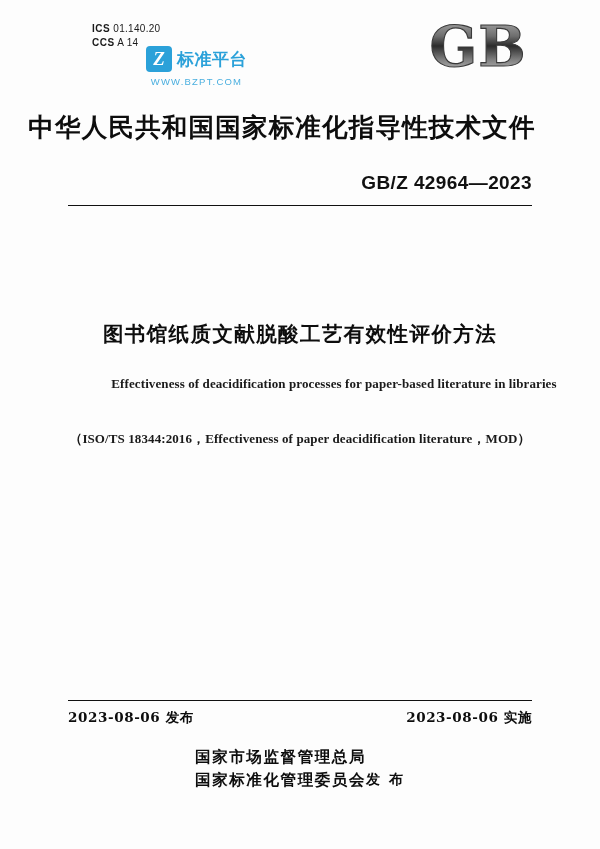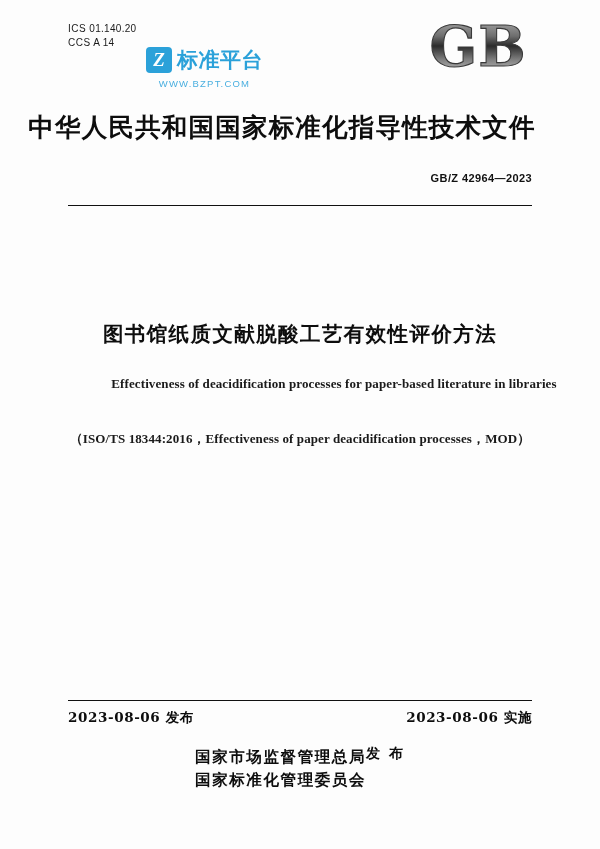--- a/index.html
+++ b/index.html
@@ -39,22 +39,23 @@
     font-family: "Liberation Sans", sans-serif;
     font-size: 10px;
     line-height: 14px;
     letter-spacing: 0.3px;
     color: #1a1a1a;
   }
   .ics-line {
     white-space: nowrap;
   }
   .ics-key {
-    font-weight: normal;
+    font-weight: bold;
     letter-spacing: 0.5px;
+    margin-left: 24px;
   }
 
   
   .watermark {
     position: absolute;
     left: 78px;
     top: 24px;
     display: flex;
     flex-direction: column;
     align-items: center;
@@ -74,21 +75,21 @@
     font-size: 19px;
     font-weight: bold;
     font-style: italic;
     display: flex;
     align-items: center;
     justify-content: center;
     margin-right: 5px;
   }
   .wm-text {
     font-family: Liberation Sans, sans-serif;
-    font-size: 21px;
+    font-size: 17px;
     font-weight: bold;
     color: #1a9ad7;
     letter-spacing: 0.5px;
   }
   .wm-url {
     margin-top: 4px;
     font-family: "Liberation Sans", sans-serif;
     font-size: 9.5px;
     color: #3aa8dd;
     letter-spacing: 1.2px;
@@ -118,21 +119,21 @@
     font-weight: bold;
     letter-spacing: 1.2px;
     color: #0d0d0d;
   }
 
   .std-code {
     position: absolute;
     right: 68px;
     top: 172px;
     font-family: "Liberation Sans", sans-serif;
-    font-size: 11px;
+    font-size: 19px;
     font-weight: bold;
     letter-spacing: 0.4px;
     color: #111;
   }
 
   .rule {
     position: absolute;
     left: 68px;
     top: 205px;
     width: 464px;
@@ -209,21 +210,21 @@
     color: #0d0d0d;
     text-align: center;
   }
   .issuer {
     position: absolute;
     left: 0;
     top: 745px;
     width: 600px;
     display: flex;
     justify-content: center;
-    align-items: flex-start;
+    align-items: flex-end;
   }
   .issuer-names {
     font-family: "DejaVu Serif", serif;
     font-size: 15.5px;
     font-weight: bold;
     line-height: 23px;
     letter-spacing: 1.6px;
     color: #0d0d0d;
     text-align: center;
   }
@@ -279,21 +280,21 @@
   </div>
 
   <div class="main-title">中华人民共和国国家标准化指导性技术文件</div>
 
   <div class="std-code">GB/Z 42964—2023</div>
 
   <div class="rule"></div>
 
   <div class="doc-title-cn">图书馆纸质文献脱酸工艺有效性评价方法</div>
   <div class="doc-title-en">Effectiveness of deacidification processes for paper-based literature in libraries</div>
-  <div class="doc-title-iso">（ISO/TS 18344:2016，Effectiveness of paper deacidification processes，MOD）</div>
+  <div class="doc-title-iso">（ISO/TS 18344:2016，Effectiveness of paper deacidification literature，MOD）</div>
 
   <div class="footer-rule"></div>
 
   <div class="issue-date">2023-08-06 发布</div>
   <div class="impl-date">2023-08-06 实施</div>
 
   <div class="issuer">
     <div class="issuer-names">
       <div>国家市场监督管理总局</div>
       <div>国家标准化管理委员会</div>

